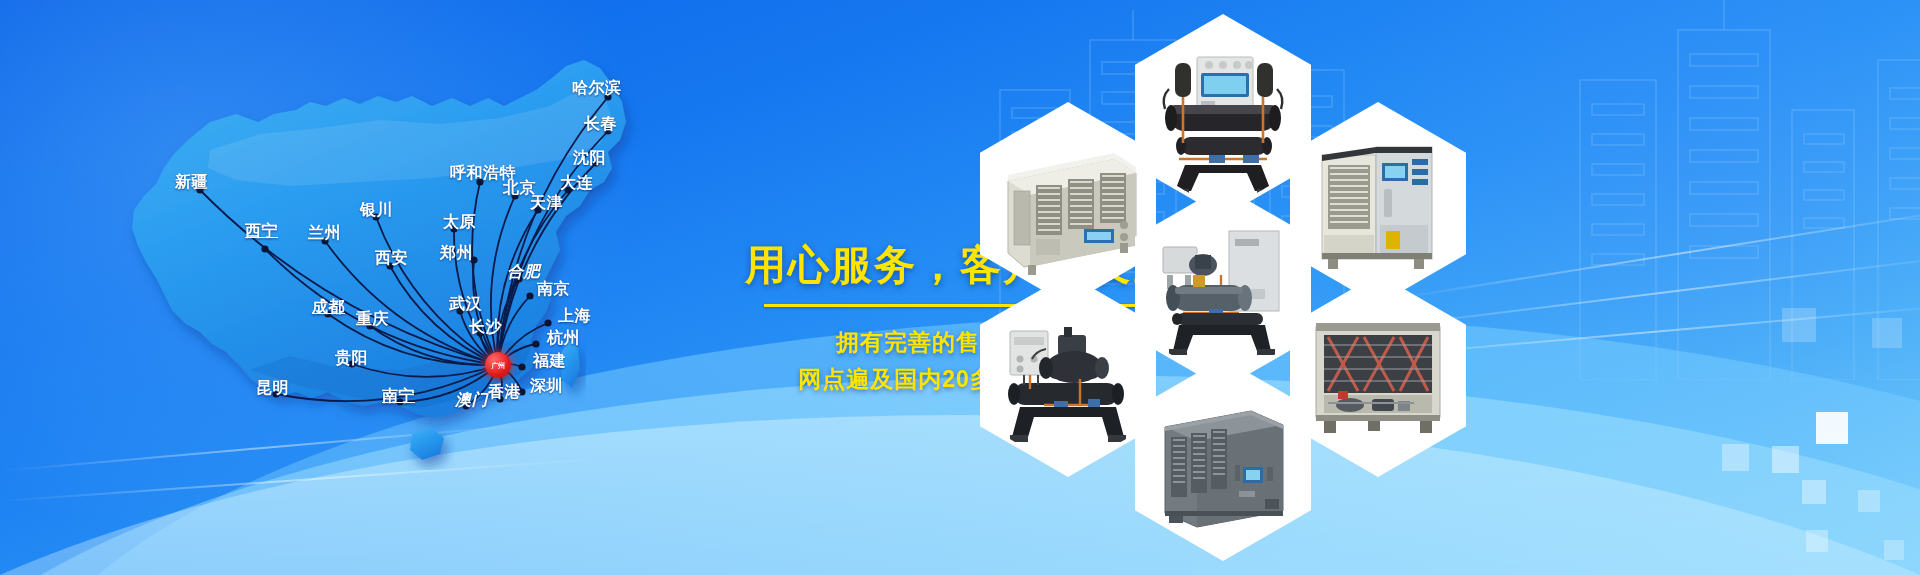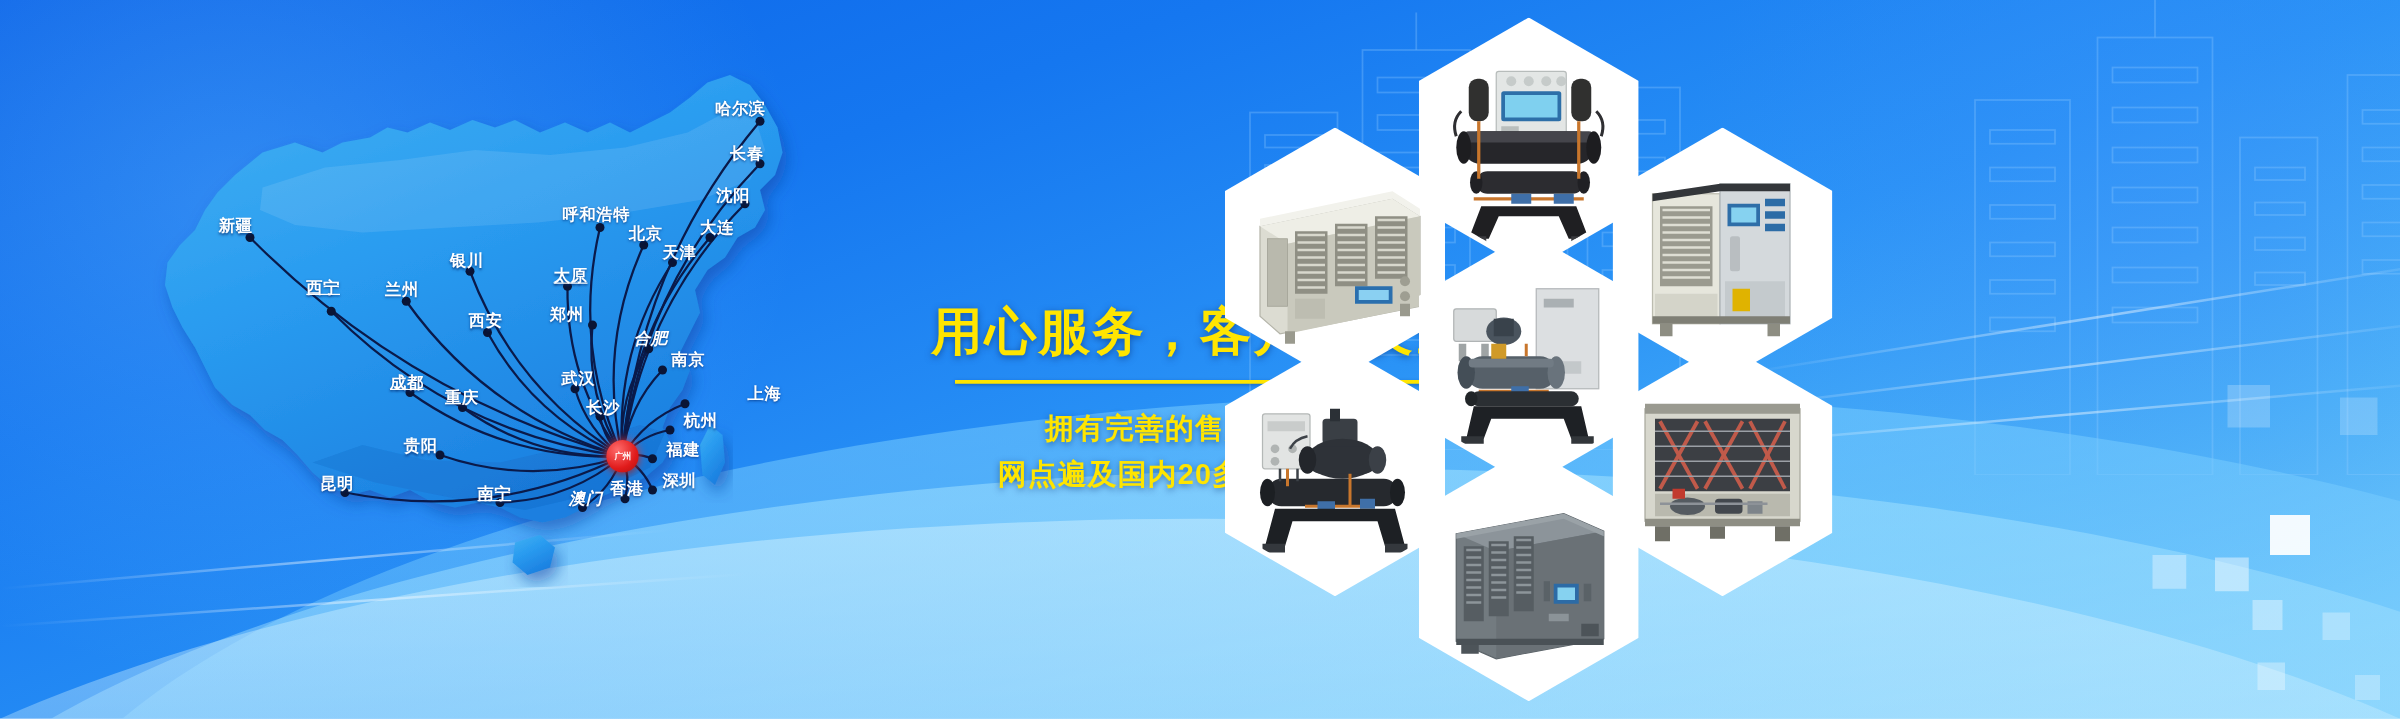--- a/index.html
+++ b/index.html
@@ -26,21 +26,21 @@
   .streak{position:absolute;height:2px;background:linear-gradient(90deg,rgba(255,255,255,0),rgba(255,255,255,.45),rgba(255,255,255,0));
     transform-origin:left center;pointer-events:none;}
 
   .sq{position:absolute;pointer-events:none;}
 
   .skyline{position:absolute;top:0;pointer-events:none;opacity:.55;}
 
   
   #map-wrap{position:absolute;left:60px;top:10px;width:700px;height:555px;}
   #map-svg{width:100%;height:100%;display:block;}
-  .city-label{position:absolute;color:#ffffff;font-size:13px;font-weight:bold;
+  .city-label{position:absolute;color:#ffffff;font-size:16px;font-weight:bold;
     letter-spacing:.5px;white-space:nowrap;text-shadow:0 1px 2px rgba(0,40,110,.75);}
   .hub-badge{position:absolute;width:26px;height:26px;border-radius:50%;
     background:radial-gradient(circle at 35% 30%,#ff6b6b,#e01b1b 60%,#b00f0f 100%);
     box-shadow:0 0 8px rgba(255,60,60,.85),0 2px 4px rgba(0,0,0,.35);
     display:flex;align-items:center;justify-content:center;}
   .hub-badge span{color:#fff;font-size:7px;font-weight:bold;line-height:1;letter-spacing:-.5px;}
 
   
   #text-block{position:absolute;left:745px;top:243px;width:470px;text-align:center;}
   #headline{font-size:41px;font-weight:bold;color:#ffe500;letter-spacing:2px;line-height:1.1;
@@ -269,34 +269,34 @@
         <div class="city-label" style="left: 512px; top: 68px;">哈尔滨</div>
         <div class="city-label" style="left: 524px; top: 104px;">长春</div>
         <div class="city-label" style="left: 513px; top: 138px;">沈阳</div>
         <div class="city-label" style="left: 500px; top: 163px;">大连</div>
         <div class="city-label" style="left: 390px; top: 153px;">呼和浩特</div>
         <div class="city-label" style="left: 443px; top: 168px;">北京</div>
         <div class="city-label" style="left: 470px; top: 183px; text-align: right;">天津</div>
         <div class="city-label" style="left: 115px; top: 162px;">新疆</div>
         <div class="city-label" style="left: 300px; top: 190px;">银川</div>
         <div class="city-label" style="left: 248px; top: 213px;">兰州</div>
-        <div class="city-label" style="left: 383px; top: 202px; text-decoration: underline;">太原</div>
+        <div class="city-label" style="left: 383px; top: 202px;">太原</div>
         <div class="city-label" style="left: 185px; top: 211px; text-decoration: underline;">西宁</div>
         <div class="city-label" style="left: 315px; top: 238px;">西安</div>
         <div class="city-label" style="left: 380px; top: 233px;">郑州</div>
         <div class="city-label" style="left: 447px; top: 252px; font-style: italic;">合肥</div>
         <div class="city-label" style="left: 477px; top: 269px;">南京</div>
-        <div class="city-label" style="left: 498px; top: 296px; margin-left: 40px;">上海</div>
+        <div class="city-label" style="left: 498px; top: 296px;">上海</div>
         <div class="city-label" style="left: 487px; top: 318px;">杭州</div>
         <div class="city-label" style="left: 389px; top: 284px;">武汉</div>
         <div class="city-label" style="left: 409px; top: 307px;">长沙</div>
         <div class="city-label" style="left: 473px; top: 341px;">福建</div>
         <div class="city-label" style="left: 252px; top: 287px; text-decoration: underline;">成都</div>
         <div class="city-label" style="left: 296px; top: 299px;">重庆</div>
-        <div class="city-label" style="left: 263px; top: 338px; text-align: right;">贵阳</div>
+        <div class="city-label" style="left: 275px; top: 338px; text-align: right;">贵阳</div>
         <div class="city-label" style="left: 196px; top: 368px; font-family: Liberation Serif, serif;">昆明</div>
         <div class="city-label" style="left: 322px; top: 376px; text-decoration: underline;">南宁</div>
         <div class="city-label" style="left: 395px; top: 380px; font-style: italic;">澳门</div>
         <div class="city-label" style="left: 428px; top: 372px;">香港</div>
         <div class="city-label" style="left: 470px; top: 366px;">深圳</div>
       </div>
 
     <div class="hub-badge" id="hub-badge" style="left: 425px; top: 342px;">
       <span>广州</span>
     </div>

